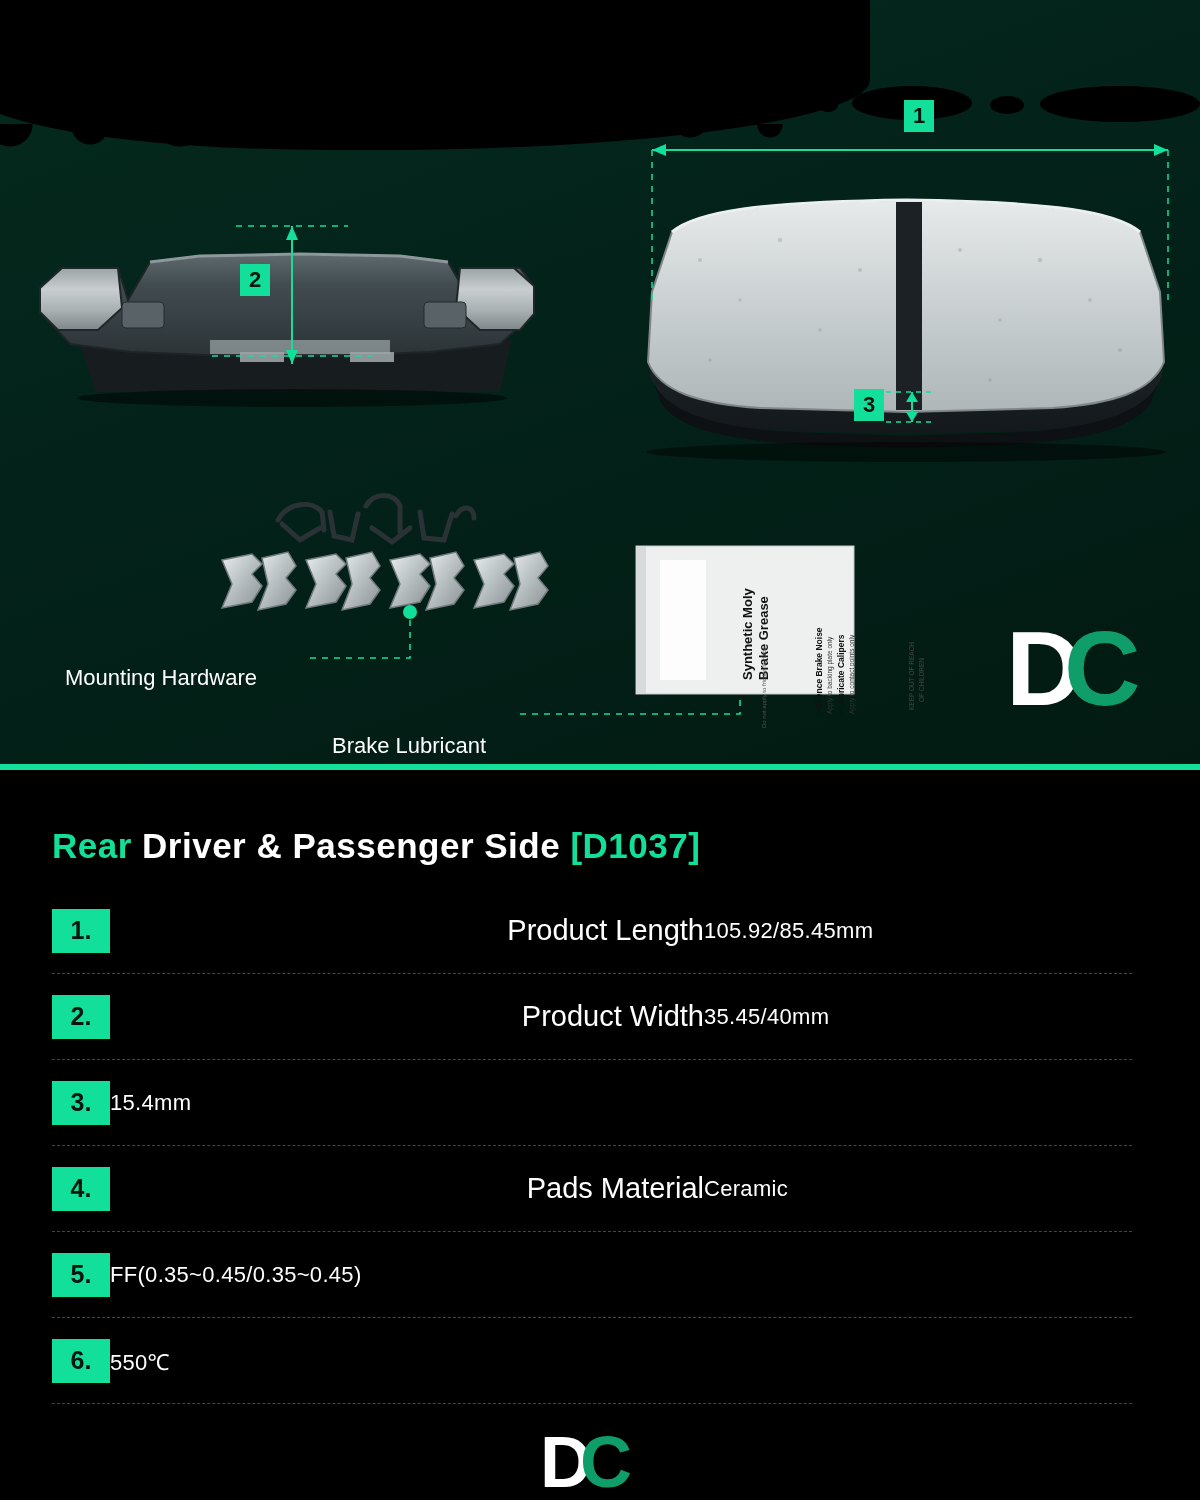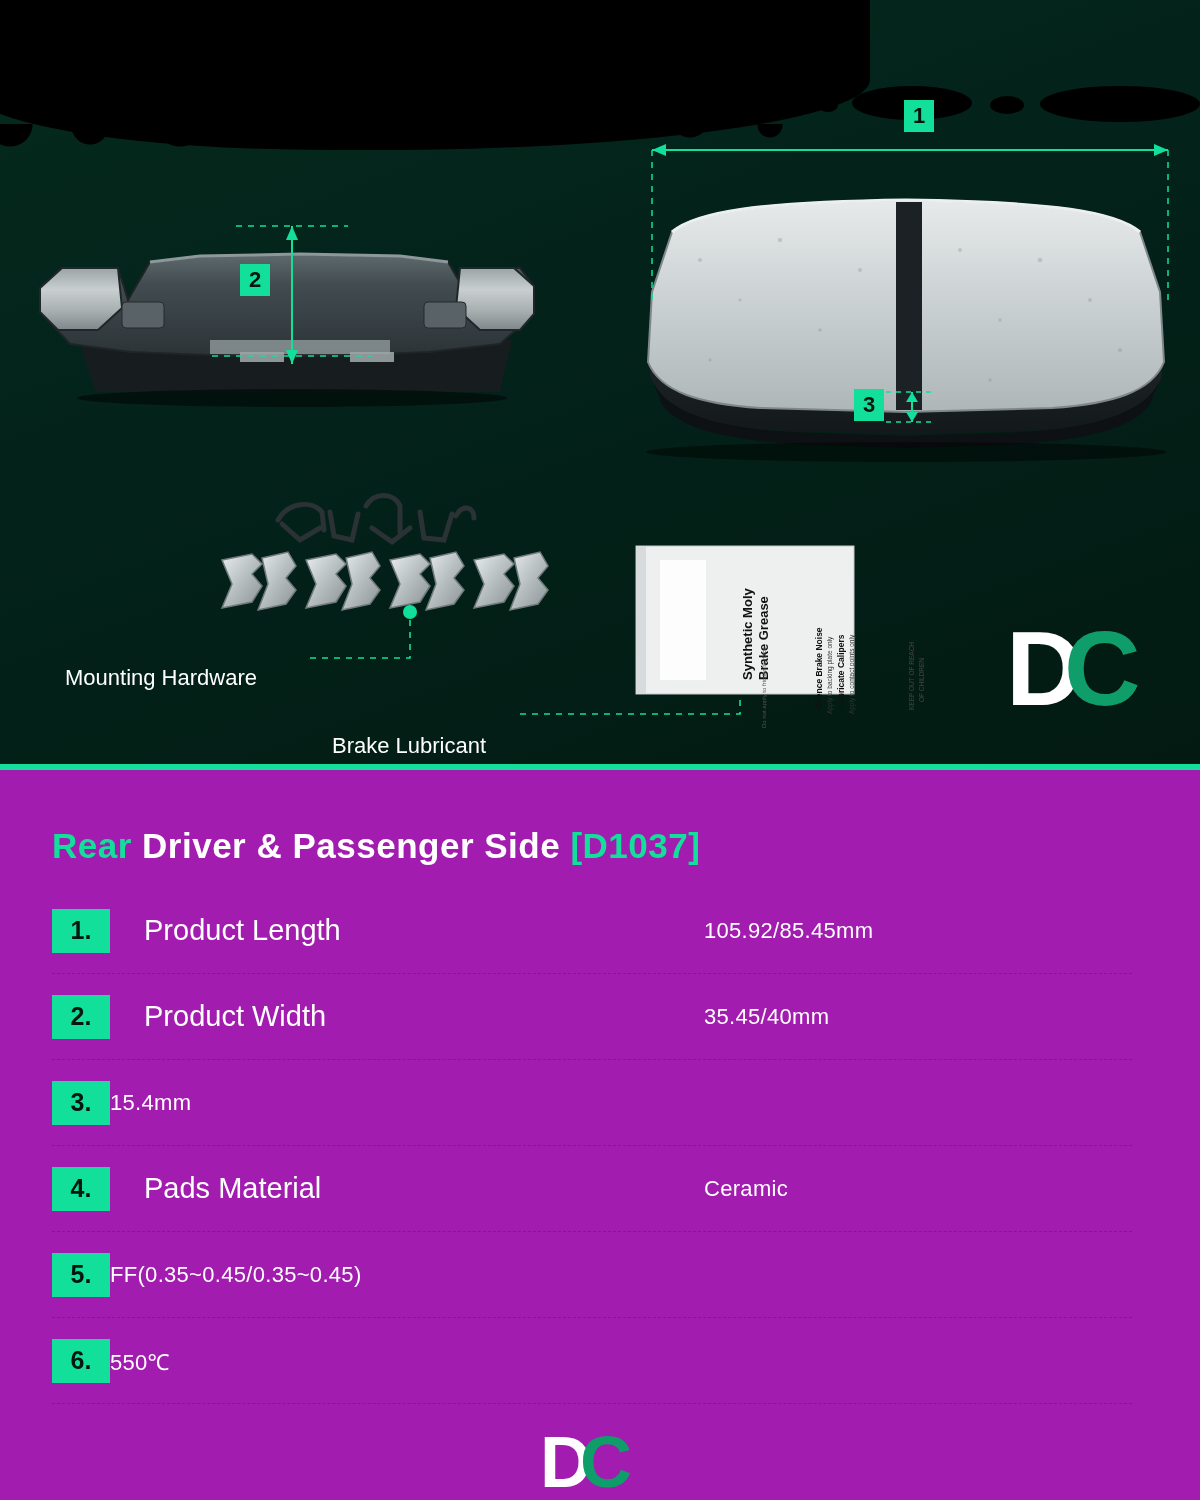--- a/index.html
+++ b/index.html
@@ -66,21 +66,21 @@
     width: 1200px; height: 6px;
     background: #12e09a;
   }
 
   
   .specs {
     position: absolute;
     left: 0; top: 770px;
     width: 1200px;
     height: 730px;
-    background: #a21caf;
+    background: #000000;
   }
   .spec-title {
     position: absolute;
     left: 52px; top: 56px;
     font-size: 35px;
     font-weight: bold;
     letter-spacing: 0.5px;
     white-space: nowrap;
   }
   .spec-title .t-green { color: #12e09a; }
@@ -112,20 +112,21 @@
     justify-content: center;
     flex: 0 0 auto;
   }
   .label {
     color: #ffffff;
     font-size: 29px;
     margin-left: 34px;
     width: 560px;
     flex: 0 0 auto;
     font-weight: 400;
+    text-align: right;
   }
   .value {
     color: #ffffff;
     font-size: 22px;
     font-weight: normal;
     letter-spacing: 0.3px;
   }
 
   
   .logo {

